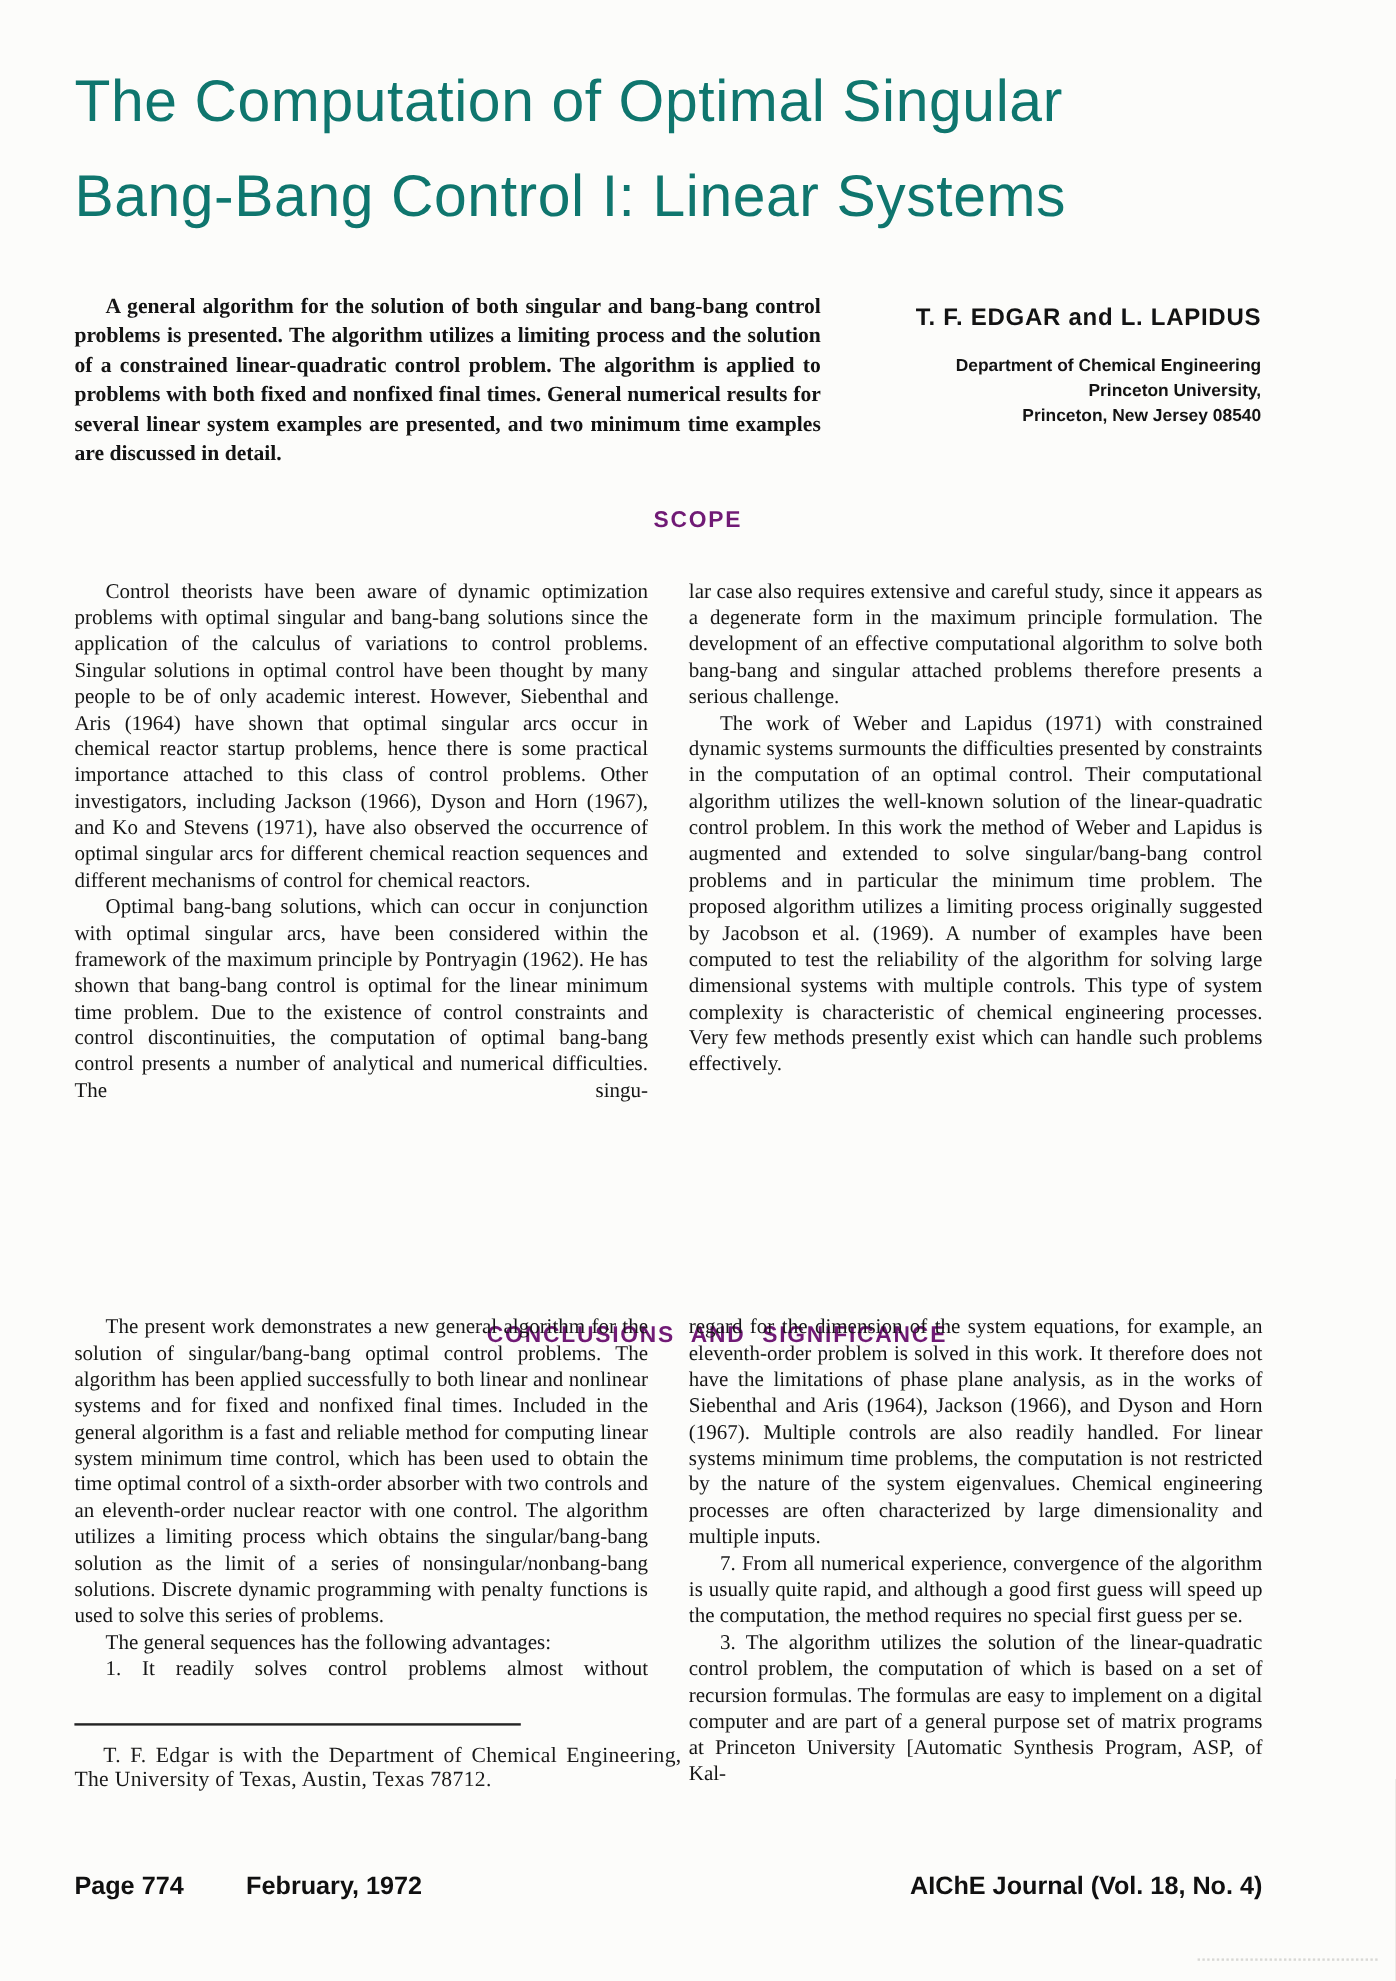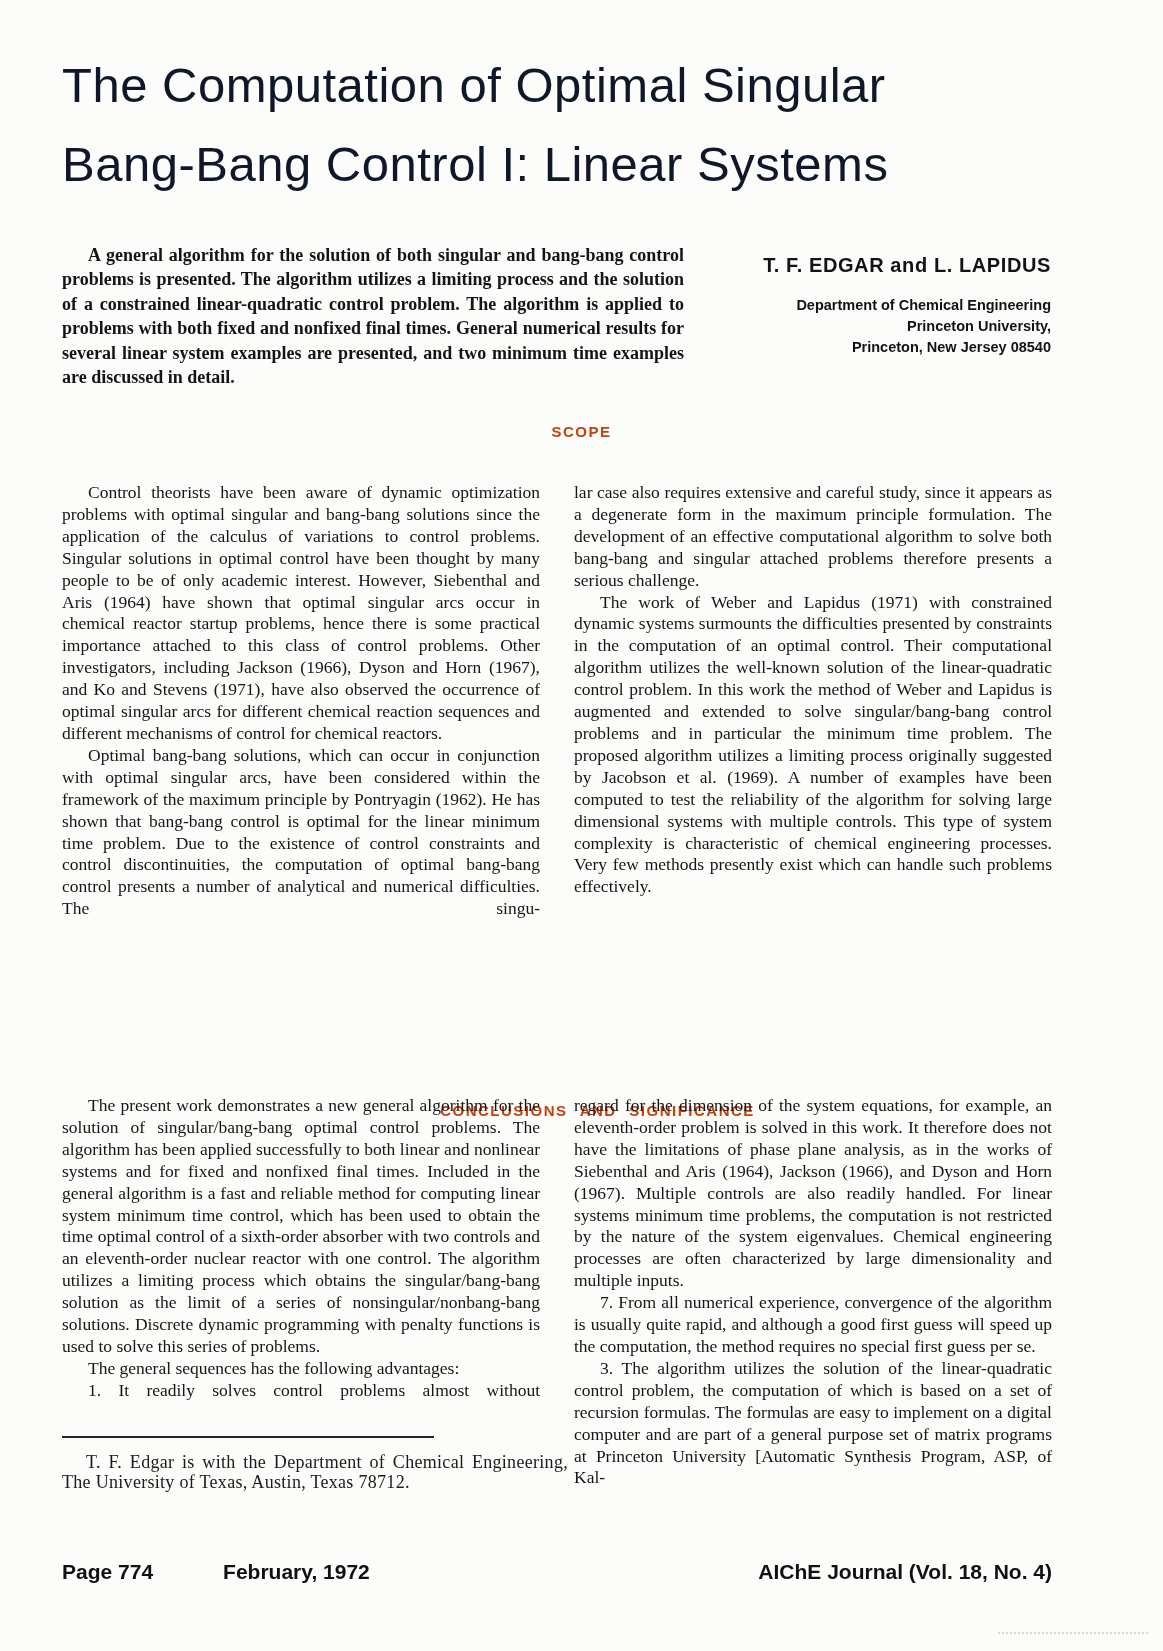--- a/index.html
+++ b/index.html
@@ -10,42 +10,42 @@
     background:#fcfcfa;
     color:#161616;
     font-family:"Liberation Serif",serif;
     overflow:hidden;
   }
   
   .title{
     position:absolute;left:62px;top:46px;width:1000px;
     font-family:"Liberation Sans",sans-serif;
     font-weight:400;font-size:49px;line-height:79px;
-    letter-spacing:.5px;color:#0f172a;
+    letter-spacing:.5px;color:#0f766e;
   }
   
   .abstract{
     position:absolute;left:62px;top:243px;width:622px;
     font-size:18px;line-height:24.4px;font-weight:bold;
     text-align:justify;color:#141414;
   }
   .abstract p{margin:0;text-indent:26px;}
   .authors{
     position:absolute;right:112px;top:254px;width:360px;
     text-align:right;font-family:"Liberation Sans",sans-serif;
     color:#131313;
   }
   .author-names{font-size:20px;font-weight:bold;letter-spacing:.6px;}
   .affil{font-size:14.5px;font-weight:bold;line-height:21px;margin-top:18px;}
   
   .sec-head{
     position:absolute;left:0;right:0;text-align:center;
     font-family:"Liberation Sans",sans-serif;
-    font-size:15px;font-weight:bold;letter-spacing:1.5px;word-spacing:7px;
-    color:#c2410c;
+    font-size:19px;font-weight:bold;letter-spacing:1.5px;word-spacing:7px;
+    color:#701a75;
   }
   .scope-head{top:423px;}
   .conc-head{top:1102px;padding-left:32px;}
   
   .cols{
     position:absolute;left:62px;width:990px;
     display:flex;gap:34px;
   }
   .scope-cols{top:482px;}
   .conc-cols{top:1095px;}
@@ -67,21 +67,21 @@
     font-size:18px;line-height:19.5px;letter-spacing:.3px;
     text-align:justify;color:#1b1b1b;margin:0;text-indent:24px;
   }
   
   .footer{
     position:absolute;left:62px;right:111px;top:1560px;
     display:flex;justify-content:space-between;align-items:baseline;
     font-family:"Liberation Sans",sans-serif;
     font-size:21px;font-weight:bold;color:#101010;
   }
-  .footer-left{display:flex;gap:70px;align-items:flex-end;}
+  .footer-left{display:flex;gap:52px;align-items:flex-end;}
   
   .artifact{
     position:absolute;left:998px;top:1632px;width:150px;height:4px;
     border-top:2px dotted #c9c9c5;opacity:.7;
   }
 </style>
 </head>
 <body>
 
 <div class="page">

